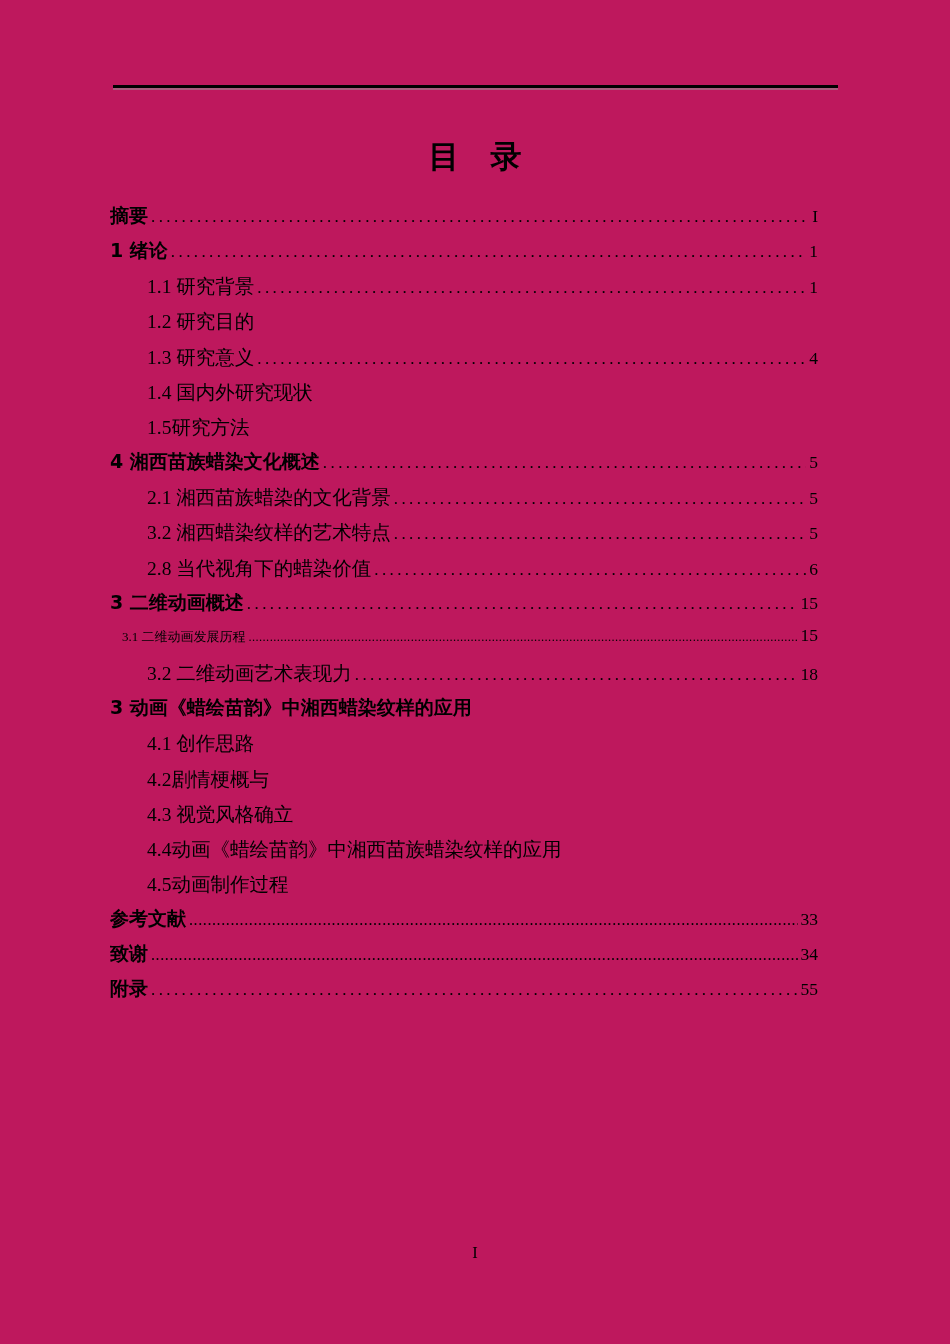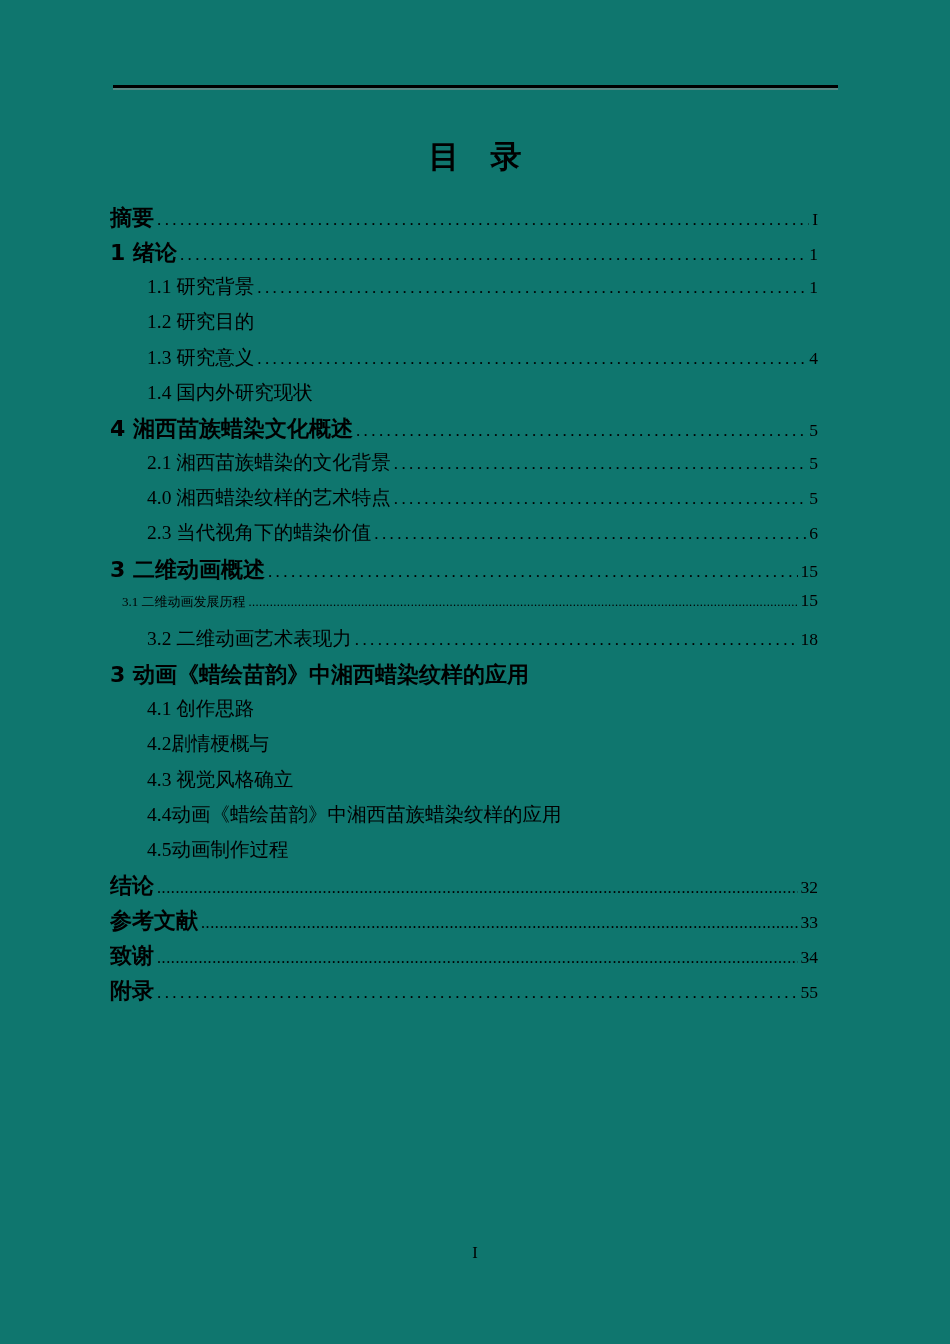--- a/index.html
+++ b/index.html
@@ -4,21 +4,21 @@
 <style>
   html, body {
     margin: 0;
     padding: 0;
     background: #ffffff;
   }
   .page {
     position: relative;
     width: 950px;
     height: 1344px;
-    background: #0f766e;
+    background: #be185d;
     color: #000000;
     font-family: "Liberation Serif", "DejaVu Serif", serif;
     overflow: hidden;
   }
   .rule {
     position: absolute;
     left: 113px;
     top: 85px;
     width: 725px;
     height: 2.6px;
@@ -47,21 +47,21 @@
   .row {
     display: flex;
     align-items: baseline;
     height: 35.16px;
     overflow: hidden;
   }
   .row .label { white-space: pre; }
   .row.h1 .label {
     font-family: "DejaVu Sans", "Liberation Sans", sans-serif;
     font-weight: 600;
-    font-size: 22px;
+    font-size: 19px;
   }
   .row.h2 { padding-left: 37px; }
   .row.h2 .label {
     font-family: "Liberation Serif", "DejaVu Serif", serif;
     font-size: 19.5px;
   }
   .row.h2small { padding-left: 12px; }
   .row.h2small .label {
     font-family: "Liberation Serif", "DejaVu Serif", serif;
     font-size: 13px;
@@ -142,41 +142,45 @@
     <span class="label">1.3 研究意义</span>
     <span class="leader sparse"></span>
     <span class="pagenum">4</span>
   </div>
 
   <div class="row h2">
     <span class="label">1.4 国内外研究现状</span>
 
   </div>
 
+  <div class="row h2">
+    <span class="label">1.5研究方法</span>
+
+  </div>
 
   <div class="row h1">
     <span class="label">4 湘西苗族蜡染文化概述</span>
     <span class="leader sparse"></span>
     <span class="pagenum">5</span>
   </div>
 
   <div class="row h2">
     <span class="label">2.1 湘西苗族蜡染的文化背景</span>
     <span class="leader sparse"></span>
     <span class="pagenum">5</span>
   </div>
 
   <div class="row h2">
-    <span class="label">4.0 湘西蜡染纹样的艺术特点</span>
+    <span class="label">3.2 湘西蜡染纹样的艺术特点</span>
     <span class="leader sparse"></span>
     <span class="pagenum">5</span>
   </div>
 
   <div class="row h2">
-    <span class="label">2.3 当代视角下的蜡染价值</span>
+    <span class="label">2.8 当代视角下的蜡染价值</span>
     <span class="leader sparse"></span>
     <span class="pagenum">6</span>
   </div>
 
   <div class="row h1">
     <span class="label">3 二维动画概述</span>
     <span class="leader sparse"></span>
     <span class="pagenum">15</span>
   </div>
 
@@ -216,25 +220,20 @@
   <div class="row h2">
     <span class="label">4.4动画《蜡绘苗韵》中湘西苗族蜡染纹样的应用</span>
 
   </div>
 
   <div class="row h2">
     <span class="label">4.5动画制作过程</span>
 
   </div>
 
-  <div class="row h1">
-    <span class="label">结论</span>
-    <span class="leader dense"></span>
-    <span class="pagenum">32</span>
-  </div>
 
   <div class="row h1">
     <span class="label">参考文献</span>
     <span class="leader dense"></span>
     <span class="pagenum">33</span>
   </div>
 
   <div class="row h1">
     <span class="label">致谢</span>
     <span class="leader dense"></span>

